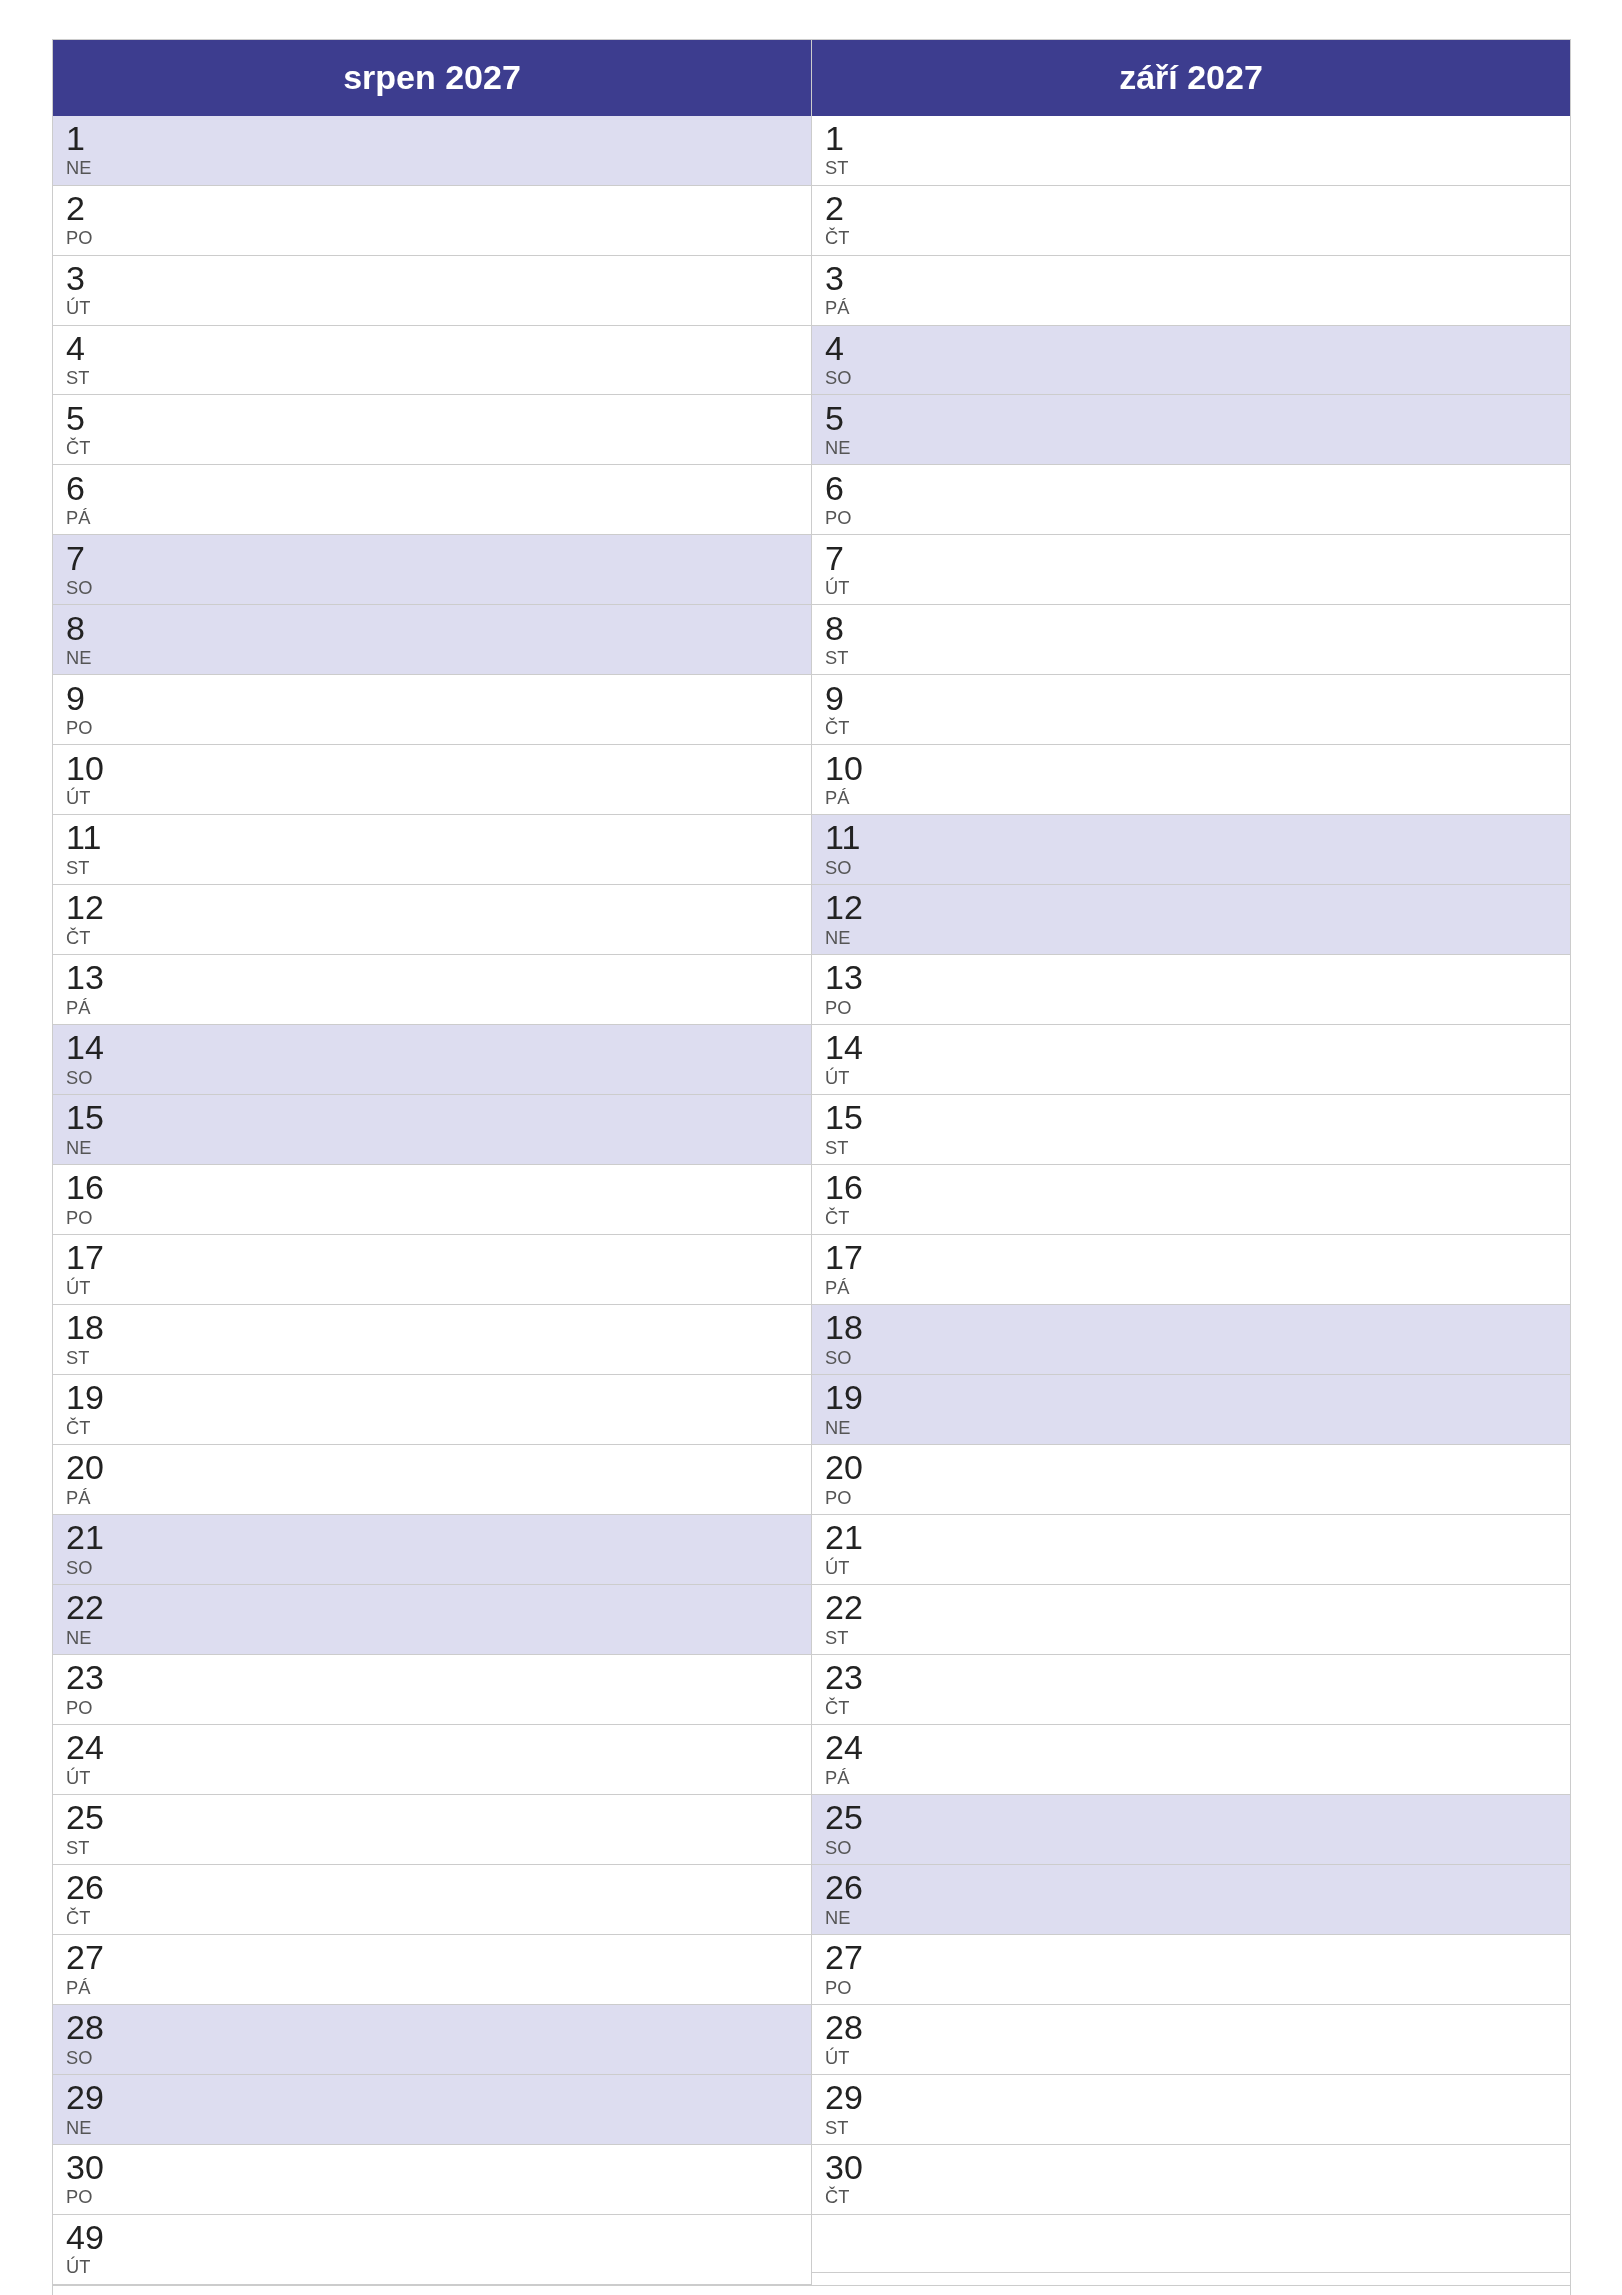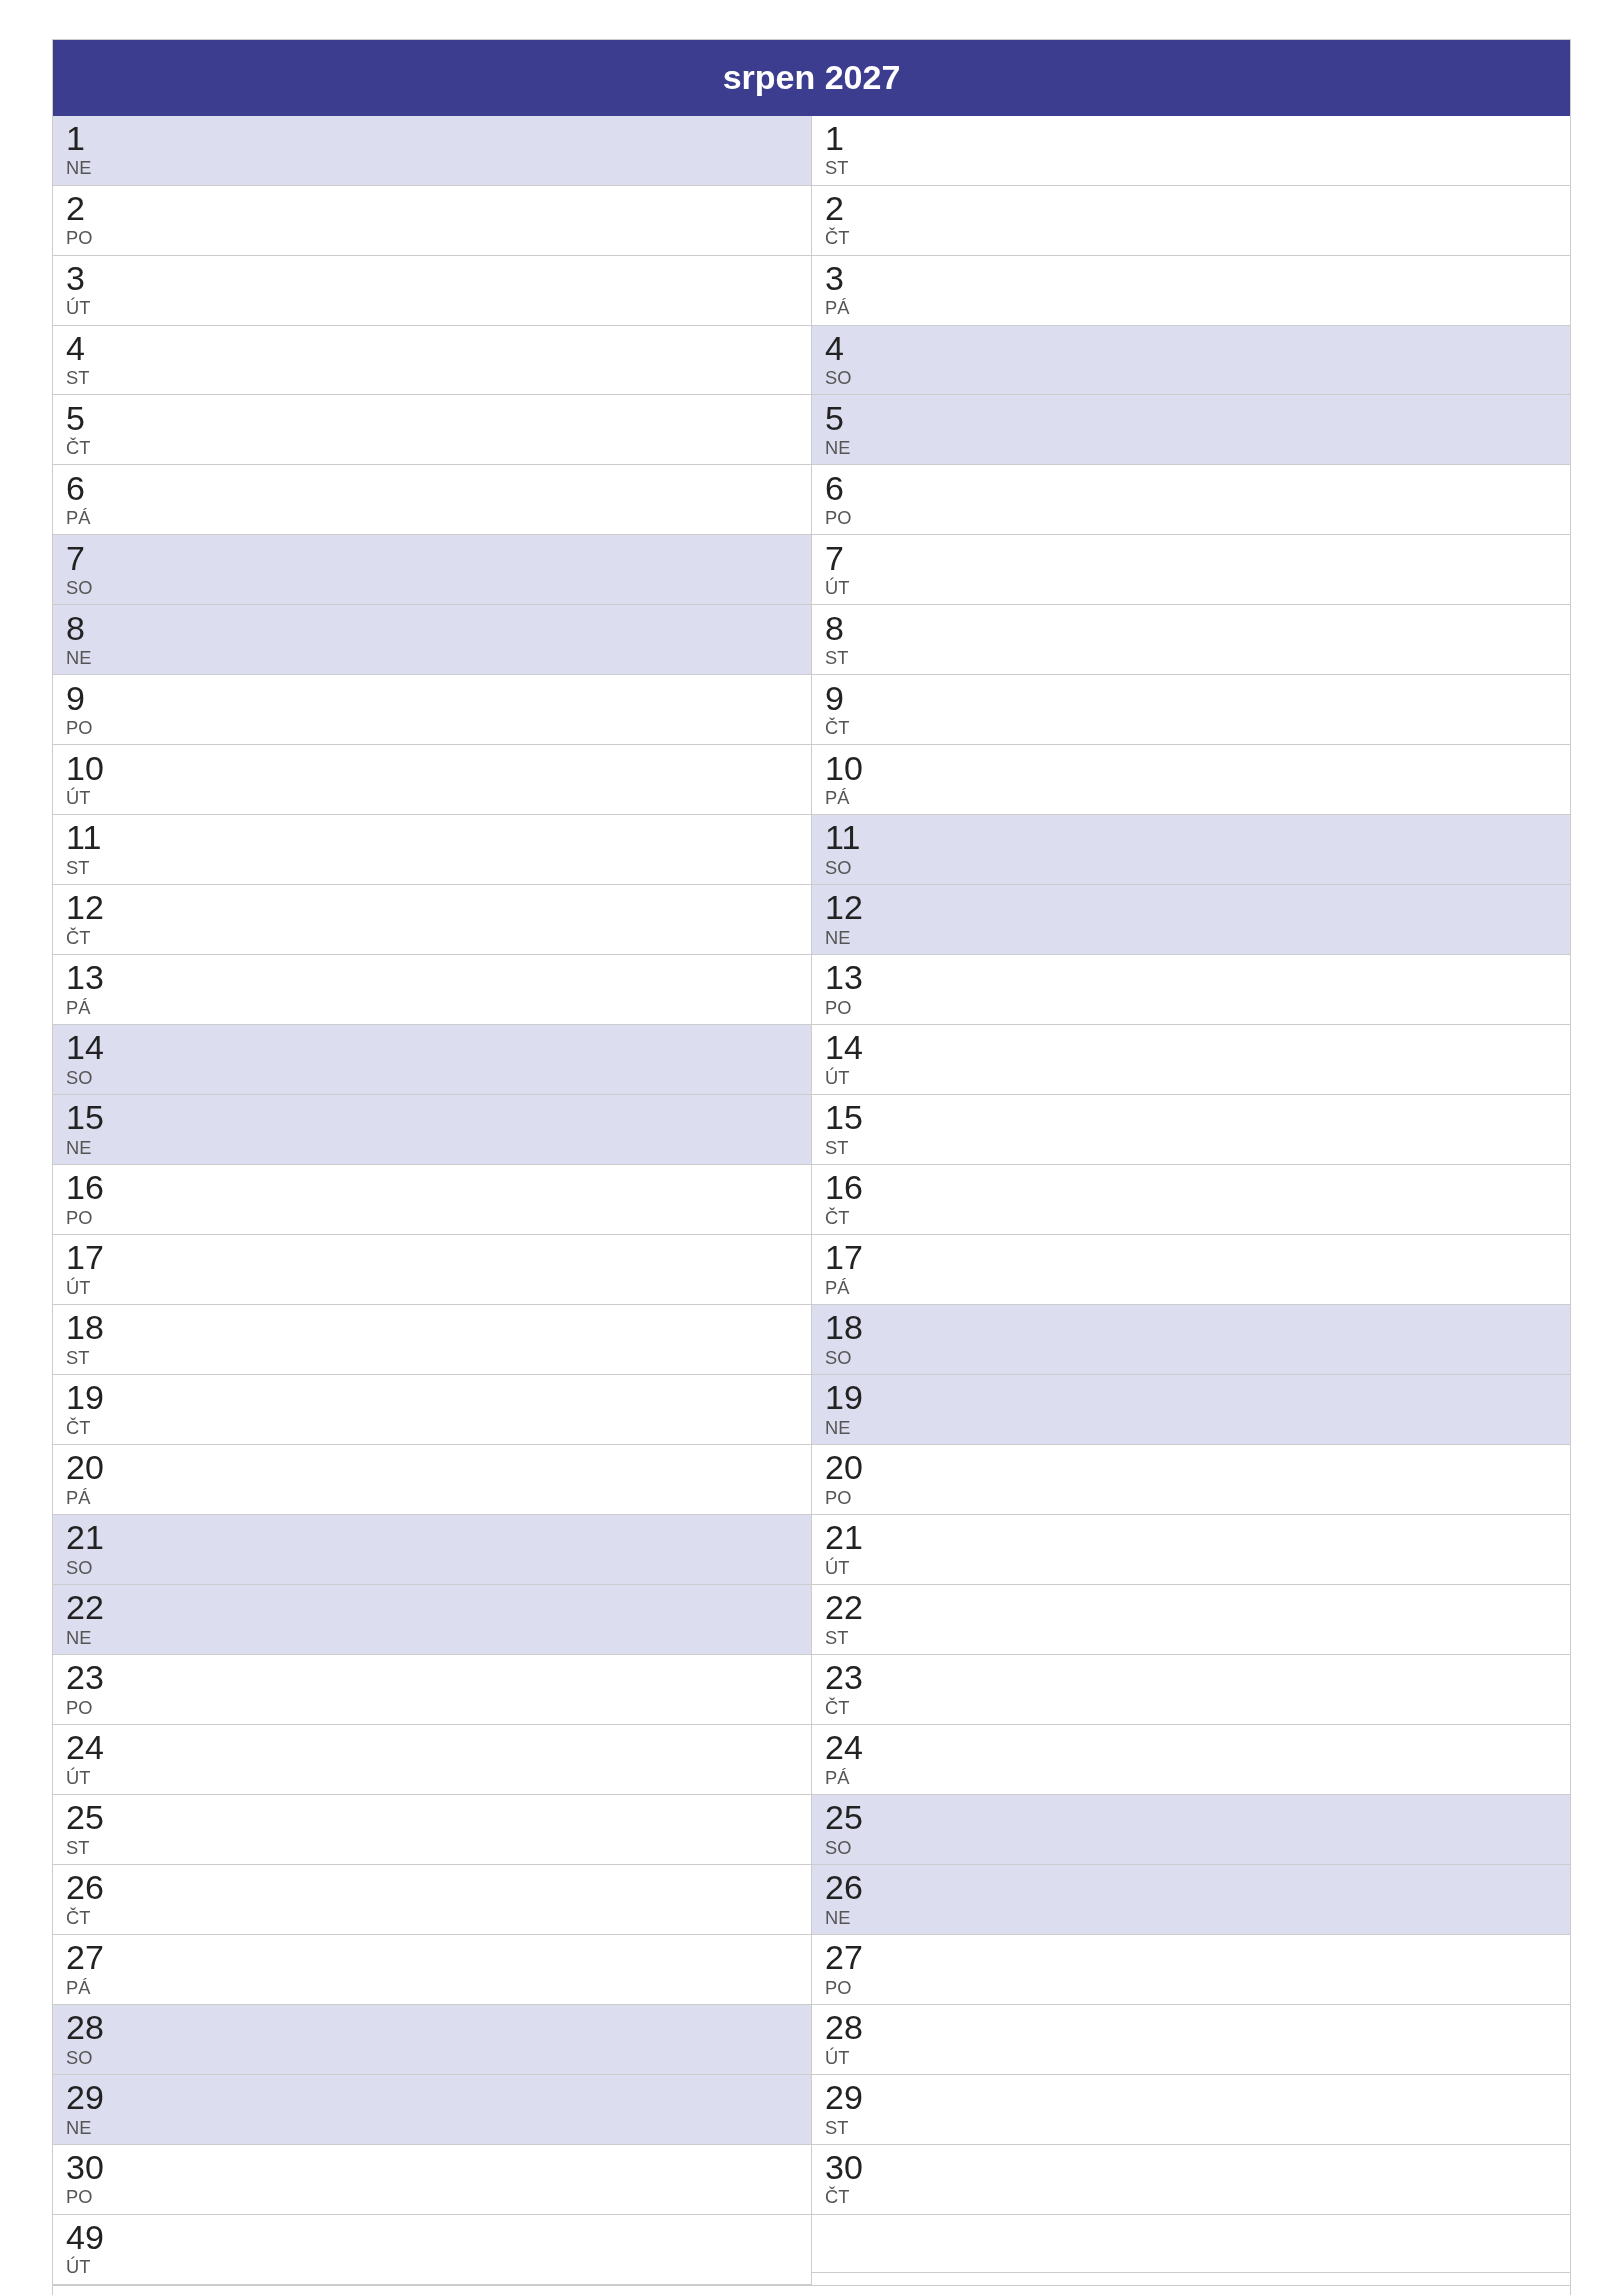--- a/index.html
+++ b/index.html
@@ -113,20 +113,23 @@
     }
   </style>
 </head>
 <body>
 
 <div class="calendar-container">
   <div class="calendar-header-row">
     <div class="calendar-header-cell">
       <span>srpen 2027</span>
     </div>
+    <div class="calendar-header-cell">
+      <span>září 2027</span>
+    </div>
   </div>
 
   <div id="calendar-body" class="calendar-rows-wrapper">
   <div class="month-column">
         <div class="day-row weekend">
         <div class="day-info">
           <div class="day-number">1</div>
           <div class="day-name">NE</div>
         </div>
       </div>

